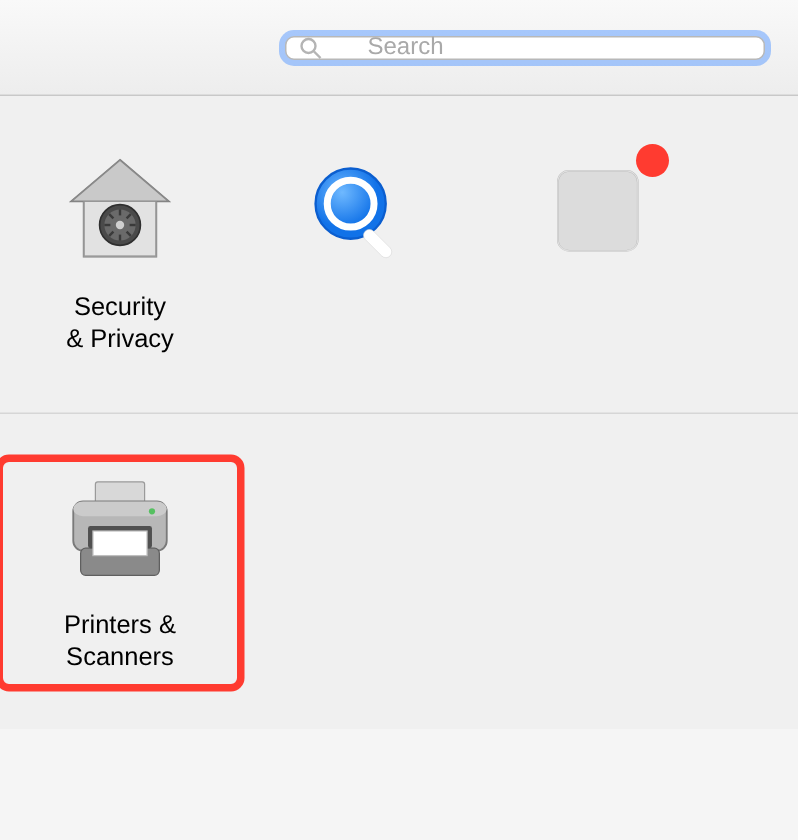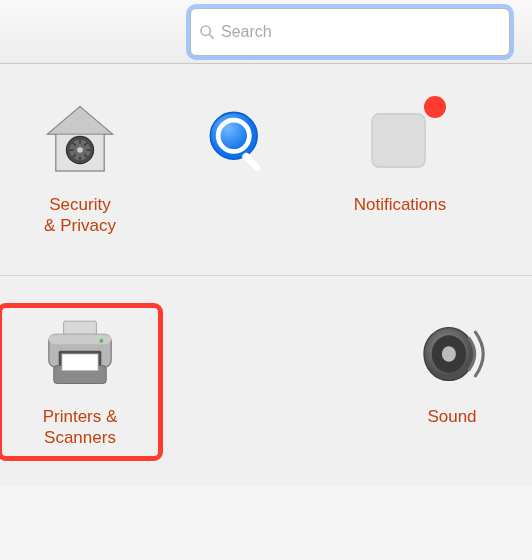--- a/index.html
+++ b/index.html
@@ -14,28 +14,29 @@
       height: 64px;
       background: linear-gradient(to bottom, #f9f9f9, #ededed);
       border-bottom: 1px solid #c8c8c8;
       display: flex;
       align-items: center;
       padding: 0 12px 0 190px;
     }
     .search-wrap {
       position: relative;
       width: 320px;
-      height: 48px;
+      height: 16px;
       background: #ffffff;
       border: 1px solid #b8b8b8;
       border-radius: 6px;
       box-shadow: 0 0 0 4px rgba(100,160,255,0.55);
       display: flex;
       align-items: center;
       padding: 0 8px;
+      gap: 24px;
     }
     .search-icon-svg {
       width: 16px; height: 16px;
       margin-right: 6px;
       opacity: 0.55;
       flex-shrink: 0;
     }
     .search-input {
       border: none;
       outline: none;
@@ -72,21 +73,21 @@
       width: 84px;
       height: 84px;
       display: flex;
       align-items: center;
       justify-content: center;
       position: relative;
       margin-bottom: 10px;
     }
     .pref-label {
       font-size: 17px;
-      color: #c2410c;
+      color: #000000;
       text-align: center;
       line-height: 1.25;
       white-space: pre-line;
     }
 
     .badge {
       position: absolute;
       top: -4px;
       right: -4px;
       width: 22px;
@@ -150,51 +151,32 @@
         </div>
       </div>
       <div class="pref">
         <div class="icon-box">
           <svg viewBox="0 0 100 100" width="74" height="74">
       <rect x="12" y="12" width="72" height="72" rx="10" fill="#dcdcdc" stroke="#b0b0b0" stroke-width="1.5"></rect>
       <rect x="12" y="12" width="72" height="72" rx="10" fill="none" stroke="#ffffff" stroke-width="1" opacity="0.6"></rect>
     </svg>
           <div class="badge"></div>
         </div>
-        <div class="pref-label">Notifications</div>
       </div>
     </div>
     <div class="row">
       <div class="pref highlighted">
         <div class="icon-box">
           <svg viewBox="0 0 100 100" width="82" height="82">
       <rect x="30" y="10" width="40" height="18" rx="2" fill="#d8d8d8" stroke="#9a9a9a"></rect>
       <rect x="12" y="26" width="76" height="40" rx="8" fill="#b7b7b7" stroke="#7a7a7a" stroke-width="1.5"></rect>
       <rect x="12" y="26" width="76" height="12" rx="8" fill="#cbcbcb"></rect>
       <rect x="18" y="64" width="64" height="22" rx="4" fill="#8a8a8a" stroke="#5f5f5f" stroke-width="1"></rect>
       <rect x="24" y="46" width="52" height="18" rx="2" fill="#505050"></rect>
       <rect x="28" y="50" width="44" height="20" fill="#ffffff" stroke="#bfbfbf"></rect>
       <circle cx="76" cy="34" r="2.5" fill="#55c060"></circle>
     </svg>
         </div>
         <div class="pref-label">Printers &amp;
 Scanners</div>
       </div>
-      <div class="pref">
-        <div class="icon-box">
-          <svg viewBox="0 0 100 100" width="78" height="78">
-      <defs>
-        <radialGradient id="spk" cx="45%" cy="40%">
-          <stop offset="0%" stop-color="#9a9a9a"></stop>
-          <stop offset="100%" stop-color="#4e4e4e"></stop>
-        </radialGradient>
-      </defs>
-      <ellipse cx="46" cy="50" rx="32" ry="34" fill="url(#spk)" stroke="#3a3a3a" stroke-width="1.5"></ellipse>
-      <ellipse cx="46" cy="50" rx="22" ry="24" fill="#383838"></ellipse>
-      <ellipse cx="46" cy="50" rx="9" ry="10" fill="#bcbcbc"></ellipse>
-      <path d="M72 30 Q86 50 72 70" fill="none" stroke="#6f6f6f" stroke-width="4" stroke-linecap="round"></path>
-      <path d="M80 22 Q100 50 80 78" fill="none" stroke="#6f6f6f" stroke-width="4" stroke-linecap="round"></path>
-    </svg>
-        </div>
-        <div class="pref-label">Sound</div>
-      </div>
     </div>
   </div>
 
 </body></html>

